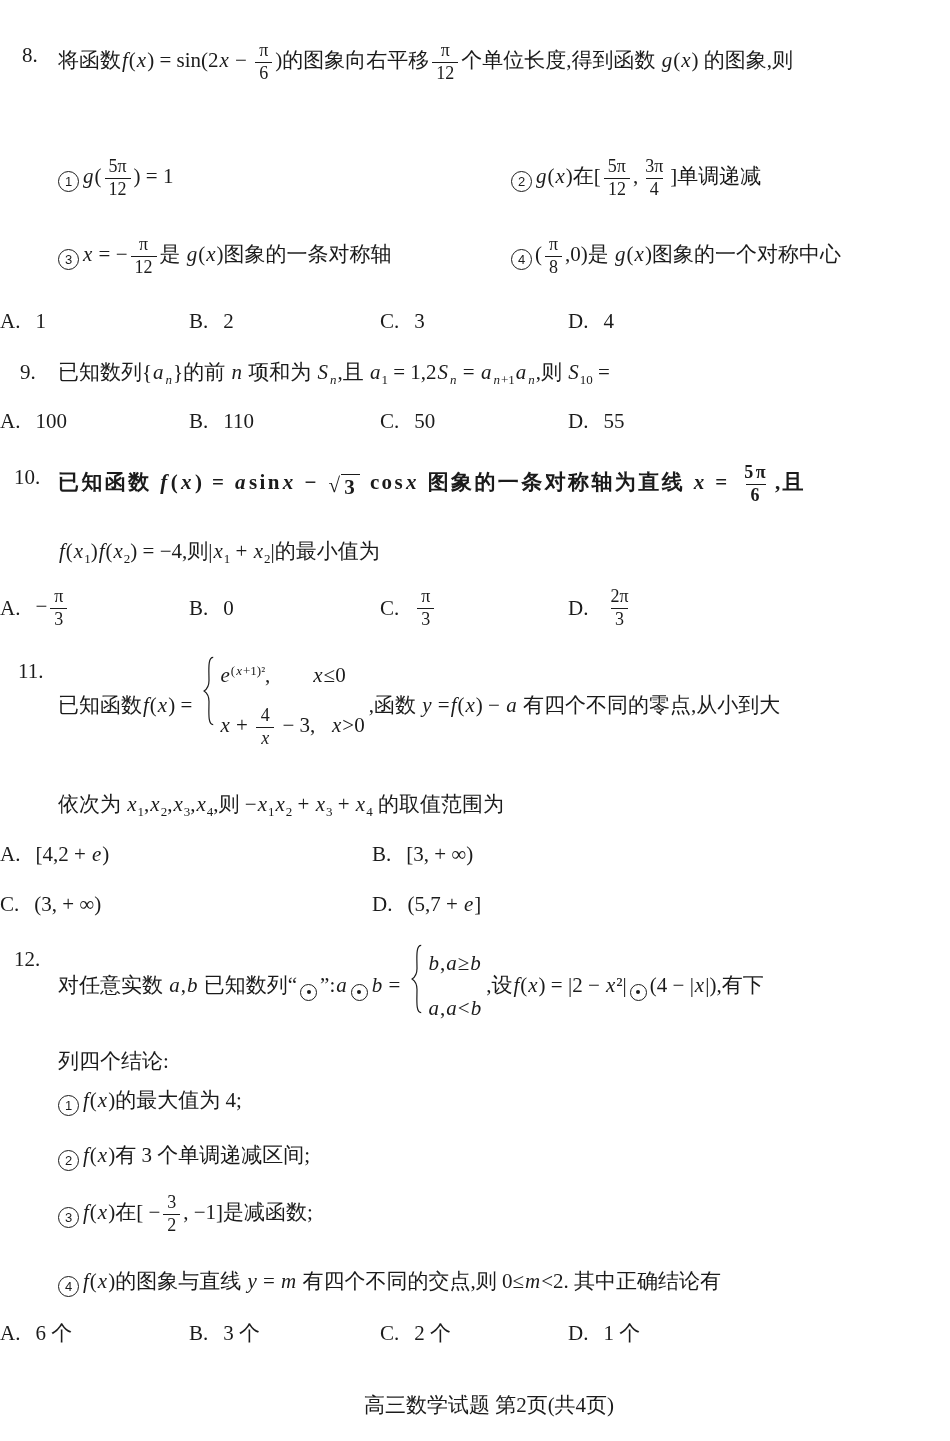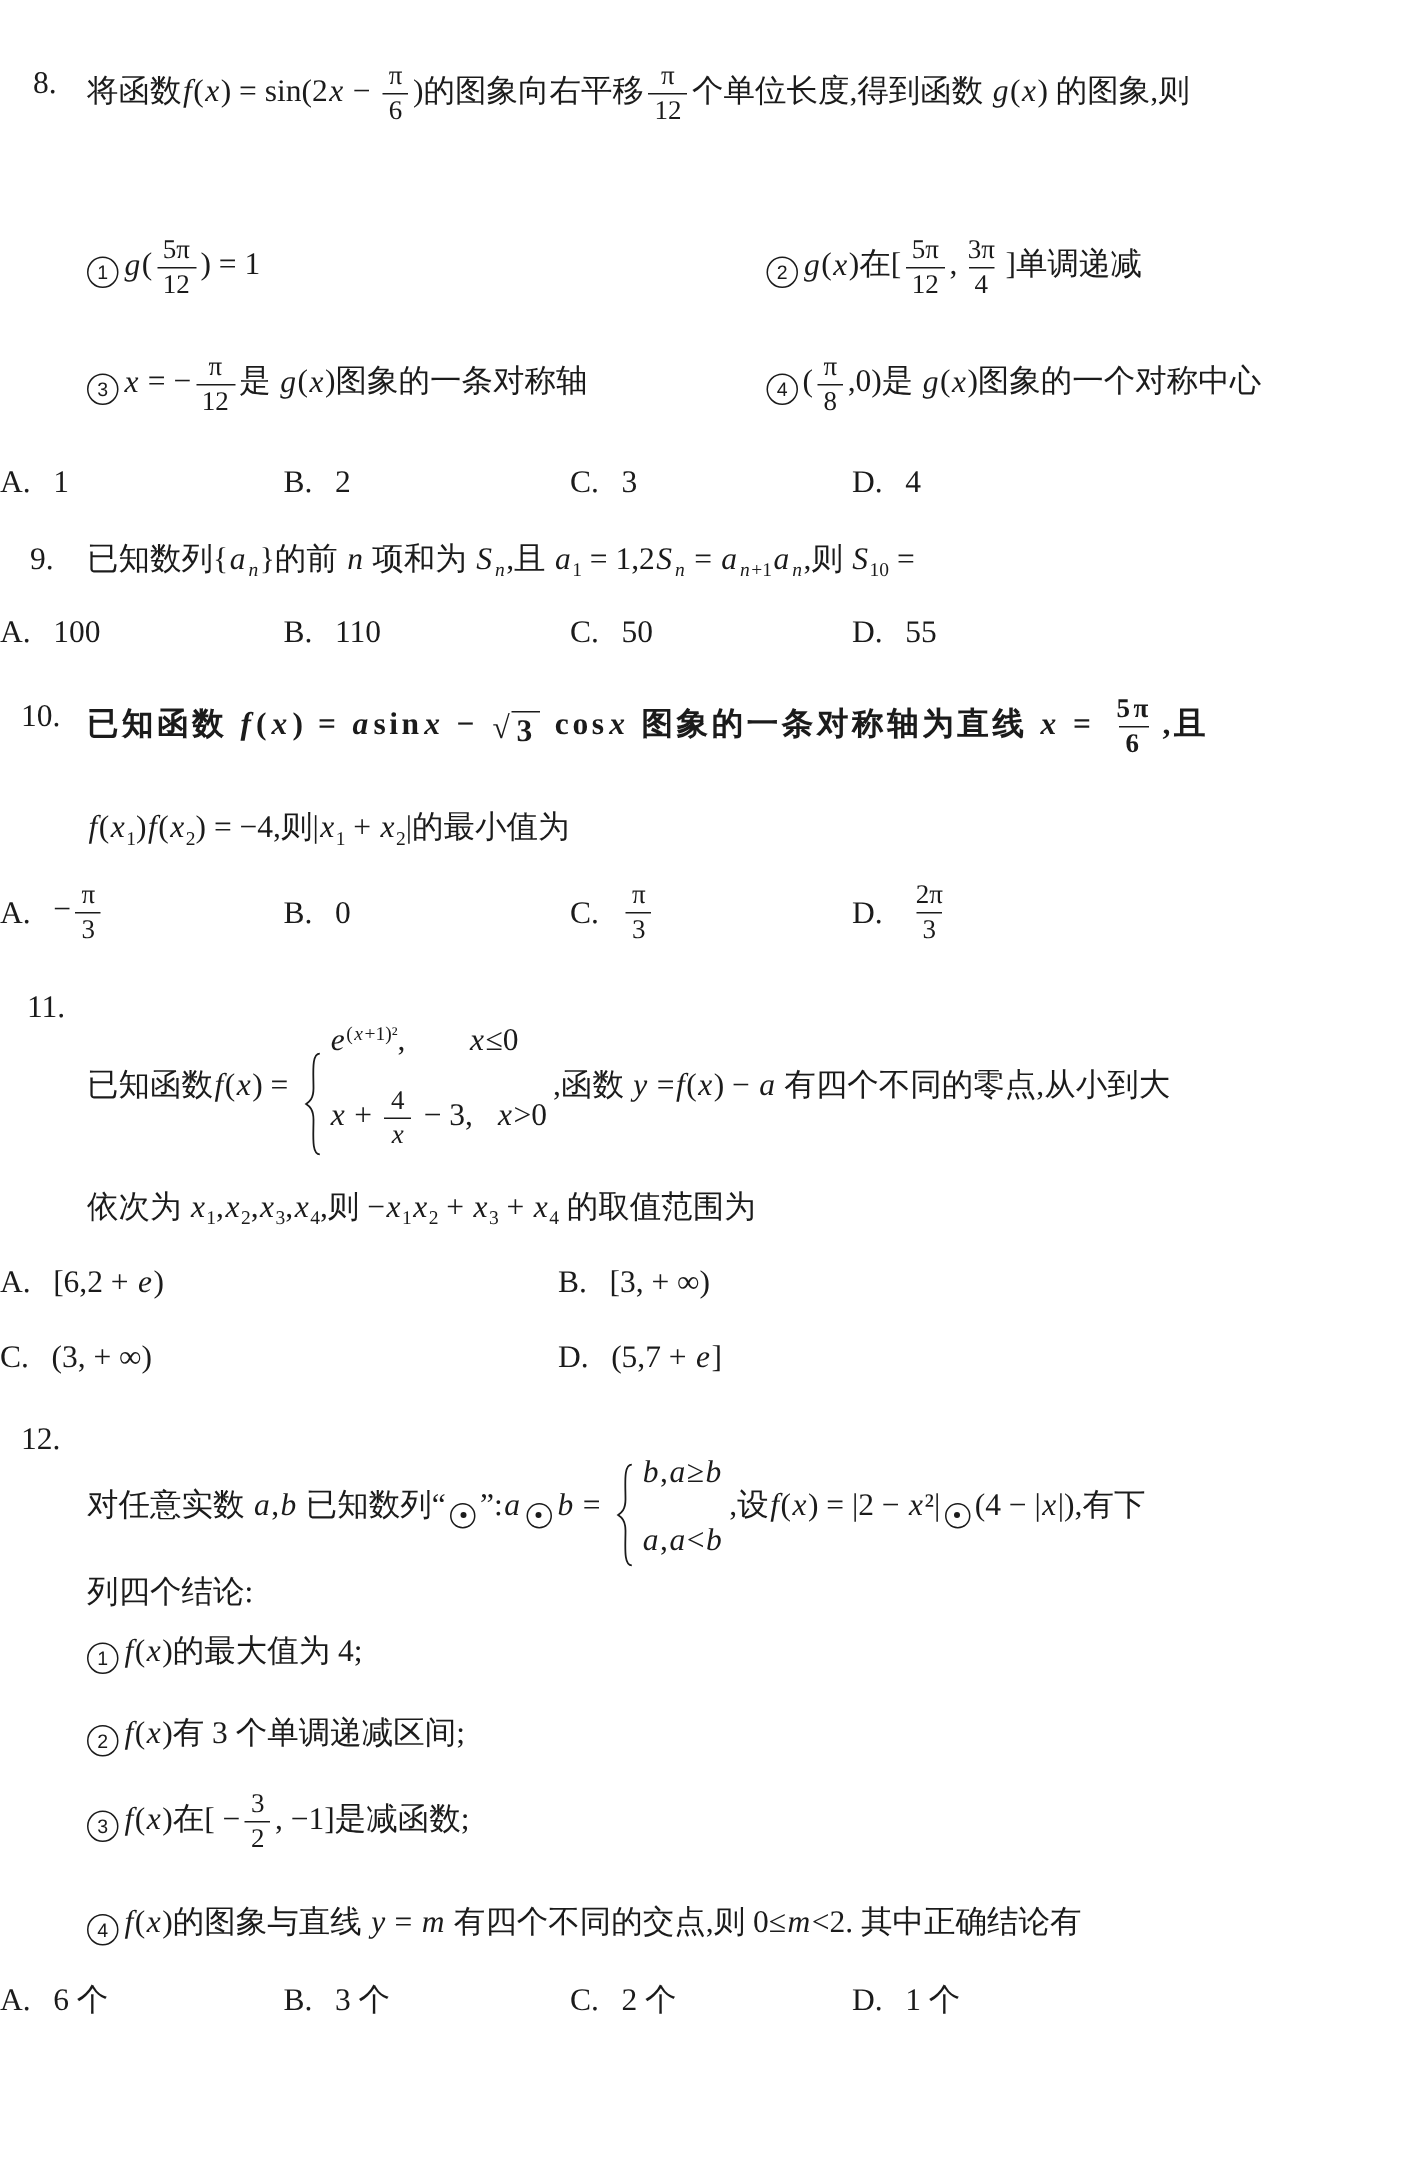--- a/index.html
+++ b/index.html
@@ -36,21 +36,21 @@
           font-size:13px; line-height:1; margin:0 3px 0 0; vertical-align:-3px;
           font-family:"Liberation Sans","DejaVu Sans",sans-serif; }
   
   .odot { display:inline-flex; width:15px; height:15px; border:1.4px solid #1b1b1b;
           border-radius:50%; align-items:center; justify-content:center;
           vertical-align:-2px; margin:0 3px; }
   .odot::after { content:""; width:4px; height:4px; border-radius:50%; background:#1b1b1b; }
 
   
   .caseline { display:flex; align-items:center; }
-  .cases { display:inline-flex; align-items:flex-end; margin:18px 4px; }
+  .cases { display:inline-flex; align-items:flex-start; margin:0 4px; }
   .cases svg { width:14px; }
   .cases-col { display:flex; flex-direction:column; justify-content:center; gap:15px; padding:4px 0 4px 4px; }
 
   
   .opts4 { display:flex; padding-left:57px; }
   .opts4 .opt:nth-child(1){ width:189px; } .opts4 .opt:nth-child(2){ width:191px; }
   .opts4 .opt:nth-child(3){ width:188px; } .opts4 .opt:nth-child(4){ width:auto; }
   .opts2 { display:flex; padding-left:63px; }
   .opts2 .opt:nth-child(1){ width:372px; }
   .opt { display:flex; align-items:center; white-space:pre; }
@@ -121,21 +121,21 @@
         <span class="rich"><span class="it">e</span><sup><span>(</span><span class="it">x</span><span>+1)²</span></sup><span>,        </span><span class="it">x</span><span>≤0</span></span>
         <span class="rich"><span class="it">x</span><span> + </span><span class="frac"><span class="fnum"><span>4</span></span><span class="fden"><span class="it">x</span></span></span><span> − 3,   </span><span class="it">x</span><span>&gt;0</span></span>
       </span>
     </span>
     <span class="rich"><span>,函数 </span><span class="it">y</span><span> =</span><span class="it">f</span><span>(</span><span class="it">x</span><span>) − </span><span class="it">a</span><span> 有四个不同的零点,从小到大</span></span>
   </div>
   <div class="row" style="top:789px">
     <span class="rich"><span>依次为 </span><span class="it">x</span><sub><span>1</span></sub><span>,</span><span class="it">x</span><sub><span>2</span></sub><span>,</span><span class="it">x</span><sub><span>3</span></sub><span>,</span><span class="it">x</span><sub><span>4</span></sub><span>,则 −</span><span class="it">x</span><sub><span>1</span></sub><span class="it">x</span><sub><span>2</span></sub><span> + </span><span class="it">x</span><sub><span>3</span></sub><span> + </span><span class="it">x</span><sub><span>4</span></sub><span> 的取值范围为</span></span>
   </div>
   <div class="row opts2" style="top:839px; padding-left:0">
-    <span class="opt"><span class="optlabel">A.</span><span class="rich"><span>[6,2 + </span><span class="it">e</span><span>)</span></span></span>
+    <span class="opt"><span class="optlabel">A.</span><span class="rich"><span>[4,2 + </span><span class="it">e</span><span>)</span></span></span>
     <span class="opt"><span class="optlabel">B.</span><span class="rich"><span>[3, + ∞)</span></span></span>
   </div>
   <div class="row opts2" style="top:889px; padding-left:0">
     <span class="opt"><span class="optlabel">C.</span><span class="rich"><span>(3, + ∞)</span></span></span>
     <span class="opt"><span class="optlabel">D.</span><span class="rich"><span>(5,7 + </span><span class="it">e</span><span>]</span></span></span>
   </div>
 
   <div class="row caseline" style="top:944px">
     <span class="qnum" style="left:14px">12.</span>
     <span class="rich"><span>对任意实数 </span><span class="it">a</span><span>,</span><span class="it">b</span><span> 已知数列“</span><span class="odot"></span><span>”:</span><span class="it">a</span><span class="odot"></span><span class="it">b</span><span> = </span></span>
@@ -165,14 +165,17 @@
   <div class="row" style="top:1266px">
     <span class="rich"><span class="circ">4</span><span class="it">f</span><span>(</span><span class="it">x</span><span>)的图象与直线 </span><span class="it">y</span><span> = </span><span class="it">m</span><span> 有四个不同的交点,则 0≤</span><span class="it">m</span><span>&lt;2. 其中正确结论有</span></span>
   </div>
   <div class="row opts4" style="top:1318px; padding-left:0">
     <span class="opt"><span class="optlabel">A.</span><span class="rich"><span>6 个</span></span></span>
     <span class="opt"><span class="optlabel">B.</span><span class="rich"><span>3 个</span></span></span>
     <span class="opt"><span class="optlabel">C.</span><span class="rich"><span>2 个</span></span></span>
     <span class="opt"><span class="optlabel">D.</span><span class="rich"><span>1 个</span></span></span>
   </div>
 
+  <div class="footer" style="top:1390px">
+    <span>高三数学试题 第2页(共4页)</span>
+  </div>
 
 </div>
 
 </body></html>

